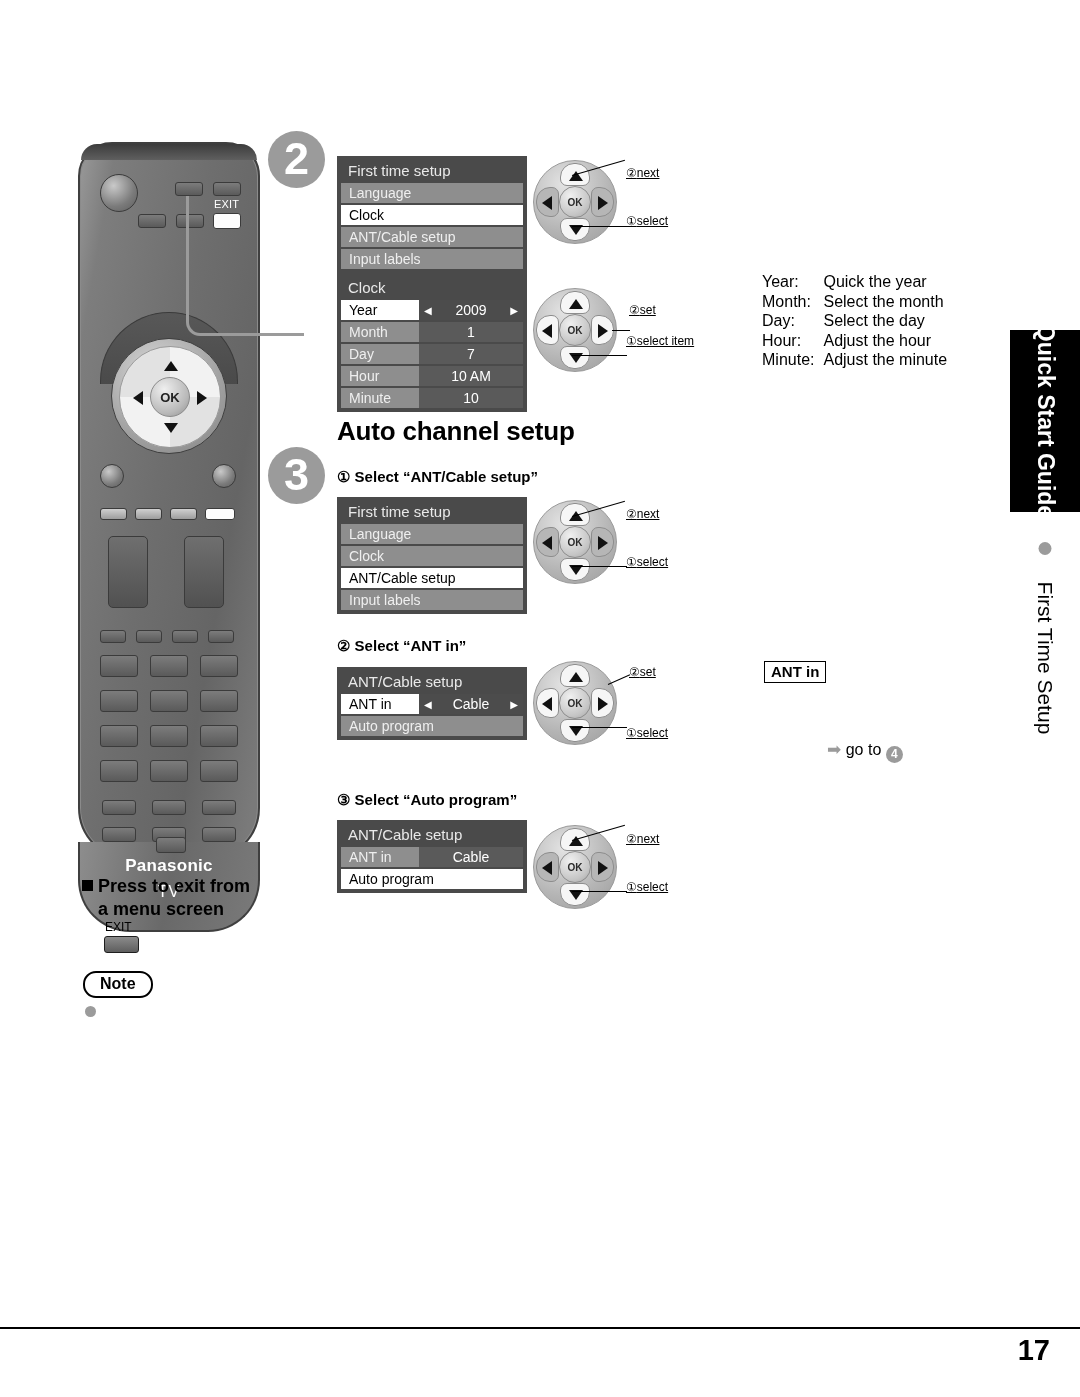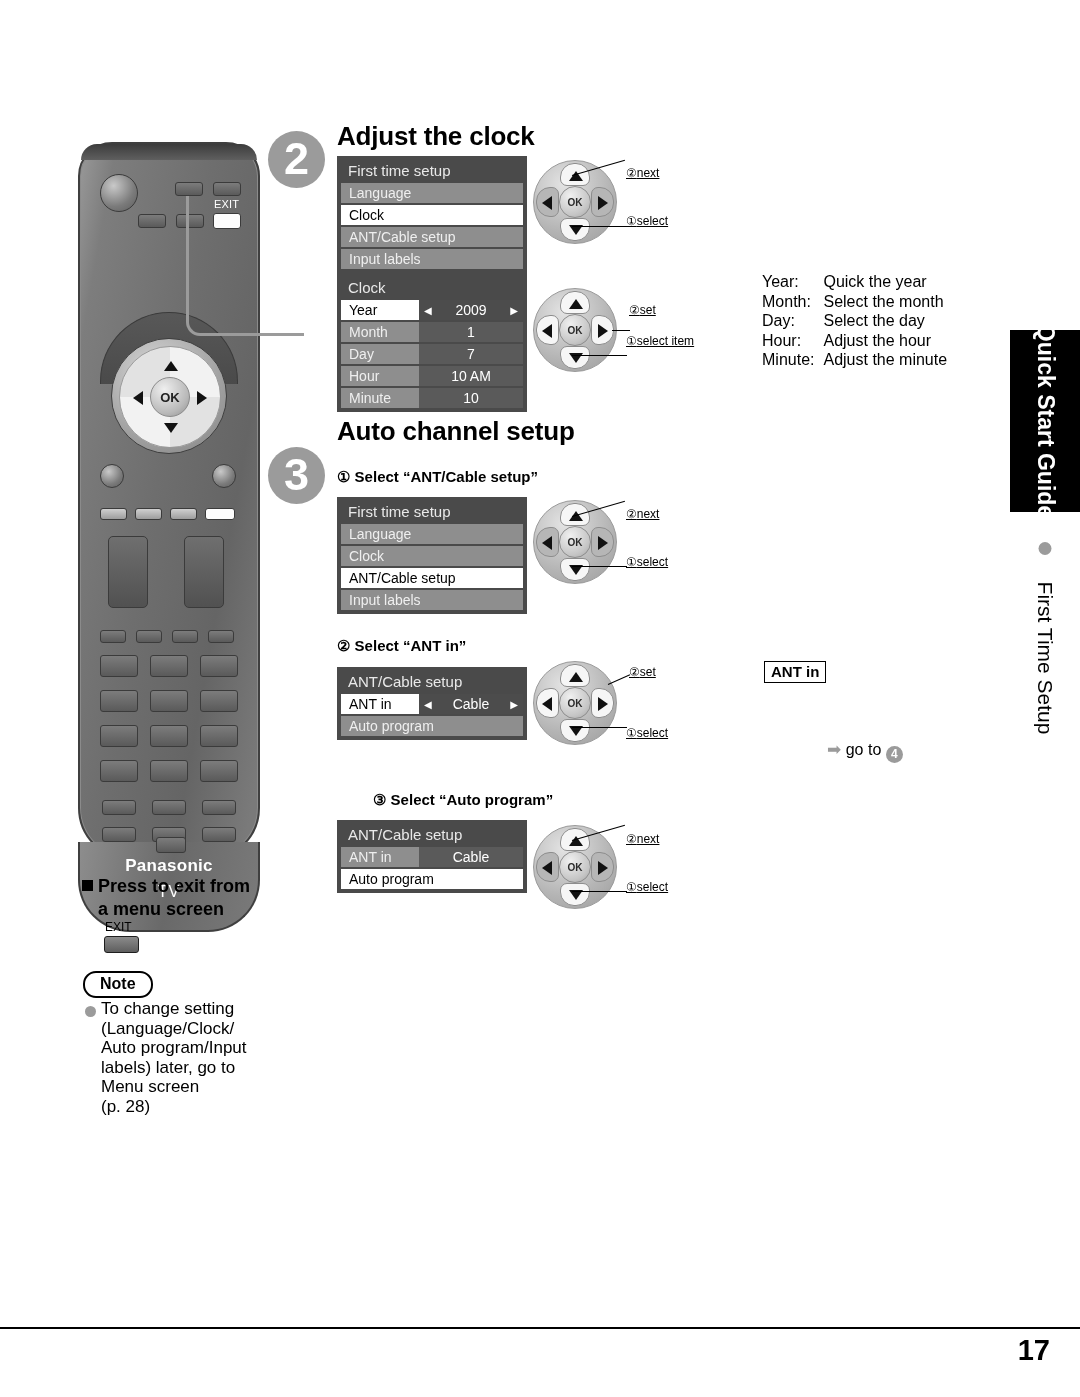--- a/index.html
+++ b/index.html
@@ -254,21 +254,20 @@
               background:linear-gradient(100deg,#8d8d8d,#696969 50%,#7a7a7a);
               border:2px solid #3f3f3f;border-top:none;border-radius:0 0 52px 52px;">
     <div class="rbtn" style="left:76px;top:-5px;width:30px;height:16px;position:absolute;"></div>
     <div class="brand name" style="top:14px;">Panasonic</div>
     <div class="brand tv" style="top:41px;">TV</div>
   </div>
 
   <div class="connector" style="left:186px;top:196px;width:118px;height:140px;"></div>
 
   <div class="step-circle" style="left:268px;top:131px;">2</div>
-  <div class="h-main" style="left:337px;top:121px;">Adjust the clock</div>
 
   <div class="osd" style="left:337px;top:156px;width:190px;">
     <div class="title">First time setup</div>
     <div class="row full">
         <div class="cell-label">Language</div>
       </div>
     <div class="row full">
         <div class="cell-label sel">Clock</div>
       </div>
     <div class="row full">
@@ -478,21 +477,21 @@
     <span>①</span><span>select</span>
   </div>
 
   <div class="boxlabel" style="left:764px;top:661px;">ANT in</div>
   <div style="position:absolute;left:827px;top:739px;font-size:16px;">
     <span class="arrow-r">➡</span>
     <span>go to</span>
     <span class="small-circ">4</span>
   </div>
 
-  <div class="h-sub" style="left:337px;top:791px;margin-left:36px;">③ Select “Auto program”</div>
+  <div class="h-sub" style="left:337px;top:791px;">③ Select “Auto program”</div>
   <div class="osd" style="left:337px;top:820px;width:190px;">
     <div class="title">ANT/Cable setup</div>
     <div class="row">
       <div class="cell-label">ANT in</div>
       <div class="cell-val">
           <span>Cable</span>
         </div>
     </div>
     <div class="row full">
         <div class="cell-label sel">Auto program</div>
@@ -527,28 +526,20 @@
   <div style="position:absolute;left:82px;top:875px;width:215px;font-size:18px;font-weight:bold;line-height:23px;">
     <span class="sq-bullet"></span><span>Press to exit from</span><br>
     <span style="margin-left:16px;">a menu screen</span>
   </div>
   <div style="position:absolute;left:105px;top:920px;font-size:12px;">EXIT</div>
   <div style="position:absolute;left:104px;top:936px;width:35px;height:17px;
               background:linear-gradient(180deg,#8b8b8b,#5e5e5e);border:1.5px solid #1e1e1e;border-radius:3px;"></div>
 
   <div class="note-pill" style="left:83px;top:971px;">Note</div>
   <div class="dot-bullet" style="left:85px;top:1006px;"></div>
-  <div style="position:absolute;left:101px;top:999px;width:175px;font-size:17px;line-height:19.5px;">
-    <div>To change setting</div>
-    <div>(Language/Clock/</div>
-    <div>Auto program/Input</div>
-    <div>labels) later, go to</div>
-    <div>Menu screen</div>
-    <div>(p. 28)</div>
-  </div>
 
   <div id="side-tab-black">
     <div class="lbl">Quick Start Guide</div>
   </div>
   <div id="side-tab-sub">
     <div class="sdot"></div>
     <div class="lbl">First Time Setup</div>
   </div>
 
   <div class="footer-rule"></div>

